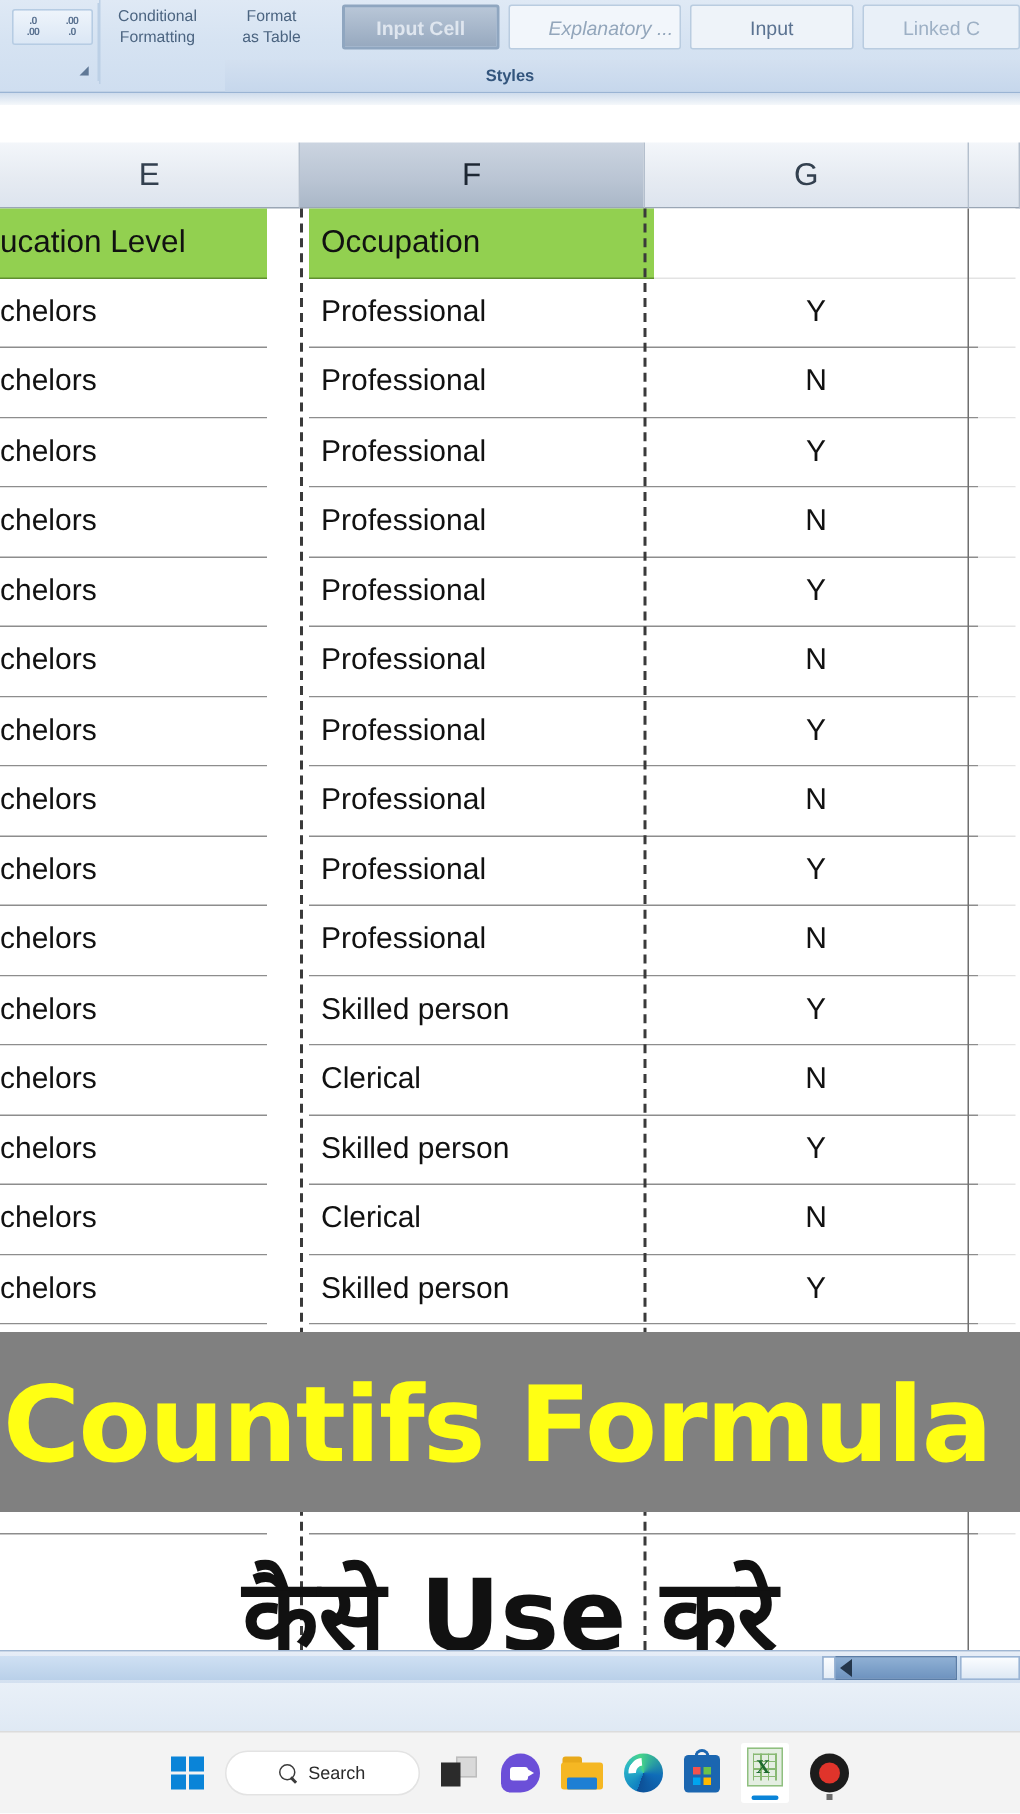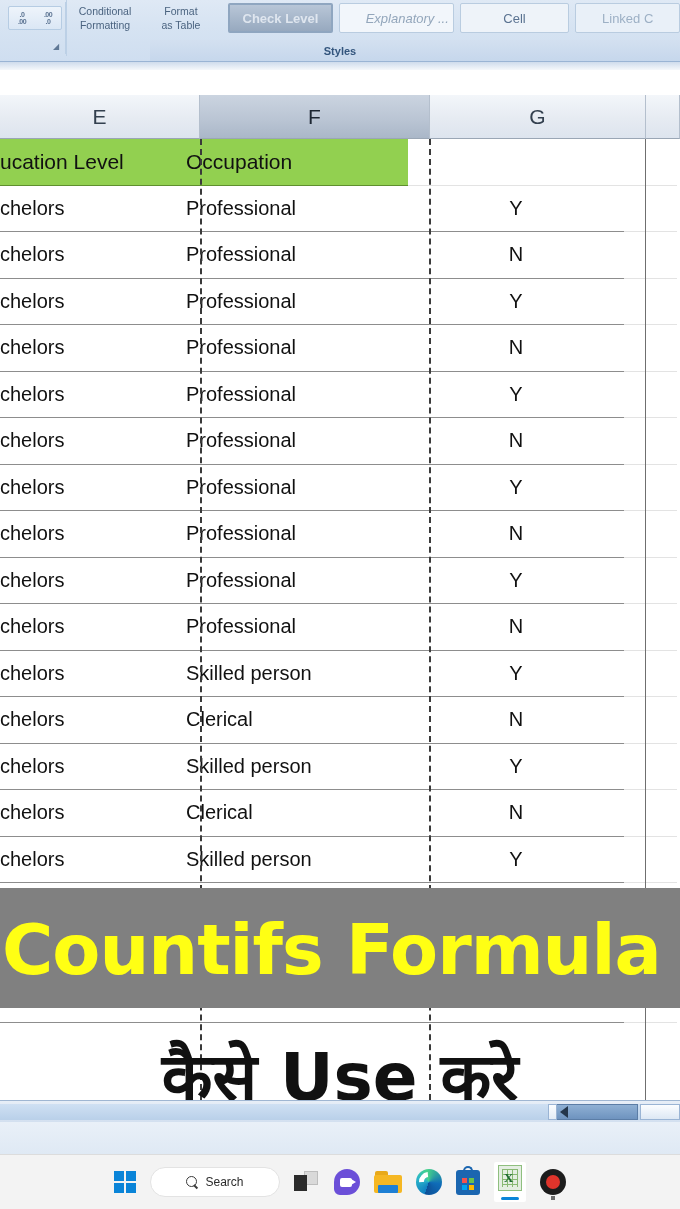--- a/index.html
+++ b/index.html
@@ -119,21 +119,21 @@
   .cell {
     height: 100%;
     display: flex; align-items: center;
     font-size: 20px; color: #111;
     border-bottom: 1px solid #8d8d8d;
     background: #fff;
     overflow: hidden; white-space: nowrap;
     font-family: "Liberation Sans", sans-serif;
   }
   .cell.e { width: 200px; padding-left: 0px; margin-left: -22px; padding-left: 22px; justify-content: flex-start; }
-  .cell.f { width: 230px; padding-left: 8px; justify-content: flex-start; }
+  .cell.f { width: 230px; padding-left: 8px; justify-content: flex-start; margin-left: 28px; }
   .cell.g { width: 216px; justify-content: center; }
   .cell.h { flex: 1 1 auto; border-bottom: 1px solid #e3e3e3; }
 
   .row.header .cell { background: #92d050; font-size: 21px; border-bottom: 1px solid #5f8f2e; }
   .row.header .cell.h { background: #fff; border-bottom: 1px solid #e3e3e3; }
 
   
   .ants {
     position: absolute; top: 0; width: 0; height: 961px;
     border-left: 2px dashed #3a3a3a; z-index: 5; pointer-events: none;
@@ -321,23 +321,23 @@
         <span class="l1">Conditional</span>
         <span class="l2">Formatting</span>
       </div>
       <div class="cf-col">
         <span class="l1">Format</span>
         <span class="l2">as Table</span>
       </div>
     </div>
 
     <div class="style-gallery">
-      <div class="style-chip chip-check">Check Level</div>
+      <div class="style-chip chip-check">Input Cell</div>
       <div class="style-chip chip-expl">Explanatory ...</div>
-      <div class="style-chip chip-input">Cell</div>
+      <div class="style-chip chip-input">Input</div>
       <div class="style-chip chip-linked">Linked C</div>
     </div>
 
     <div class="styles-label-bg"></div>
     <div class="styles-label">Styles</div>
   </div>
   <div class="ribbon-shadow"></div>
 
   <div class="sheet">
 

